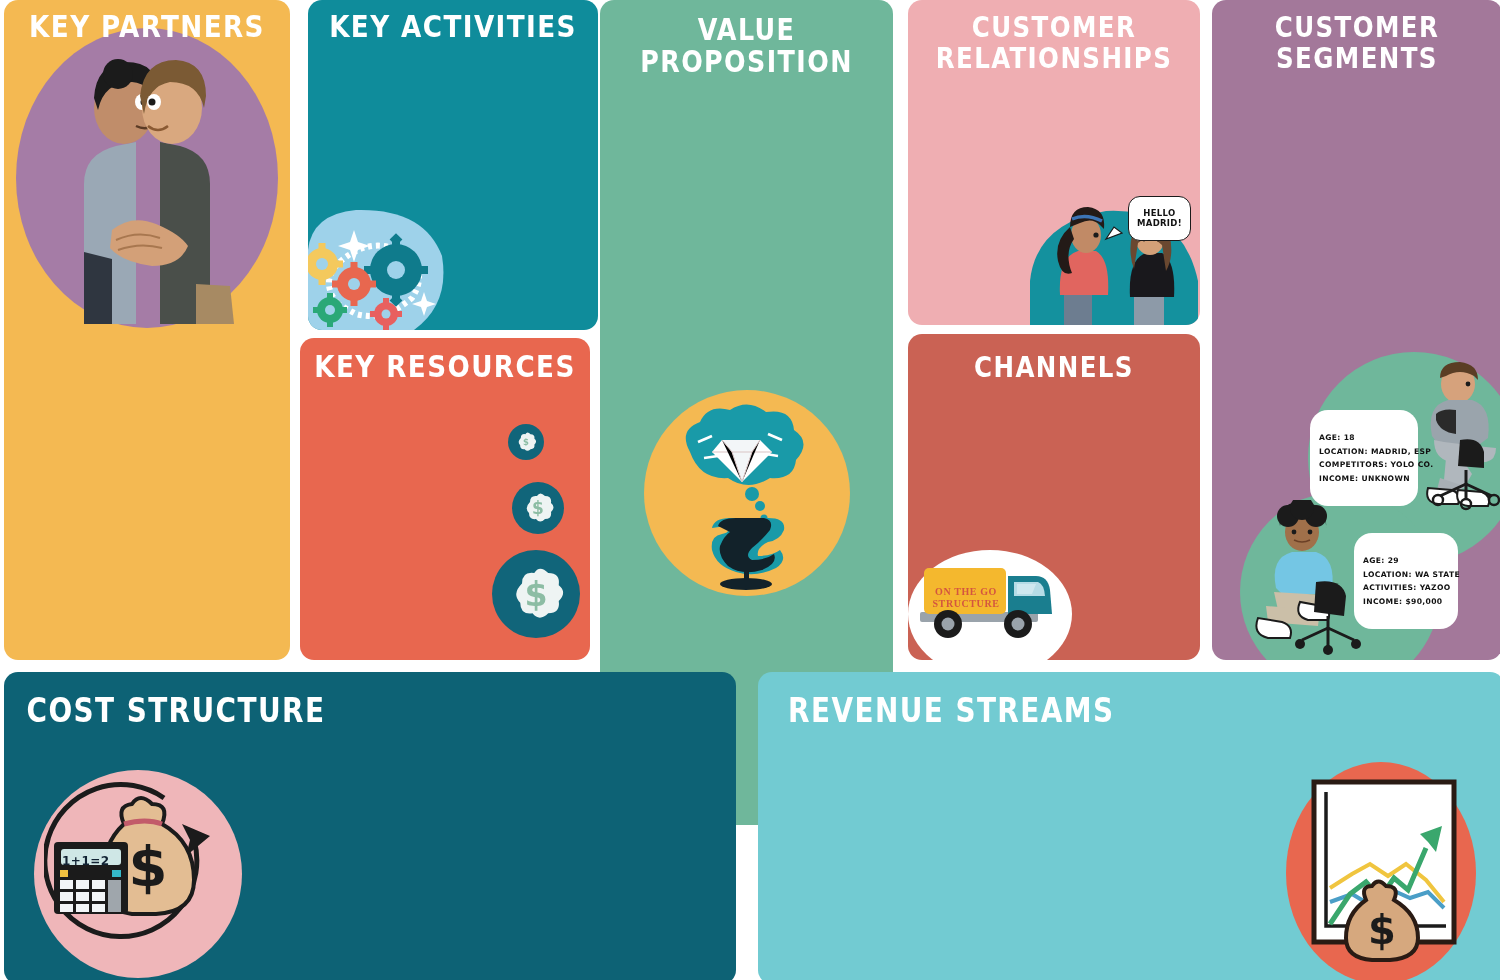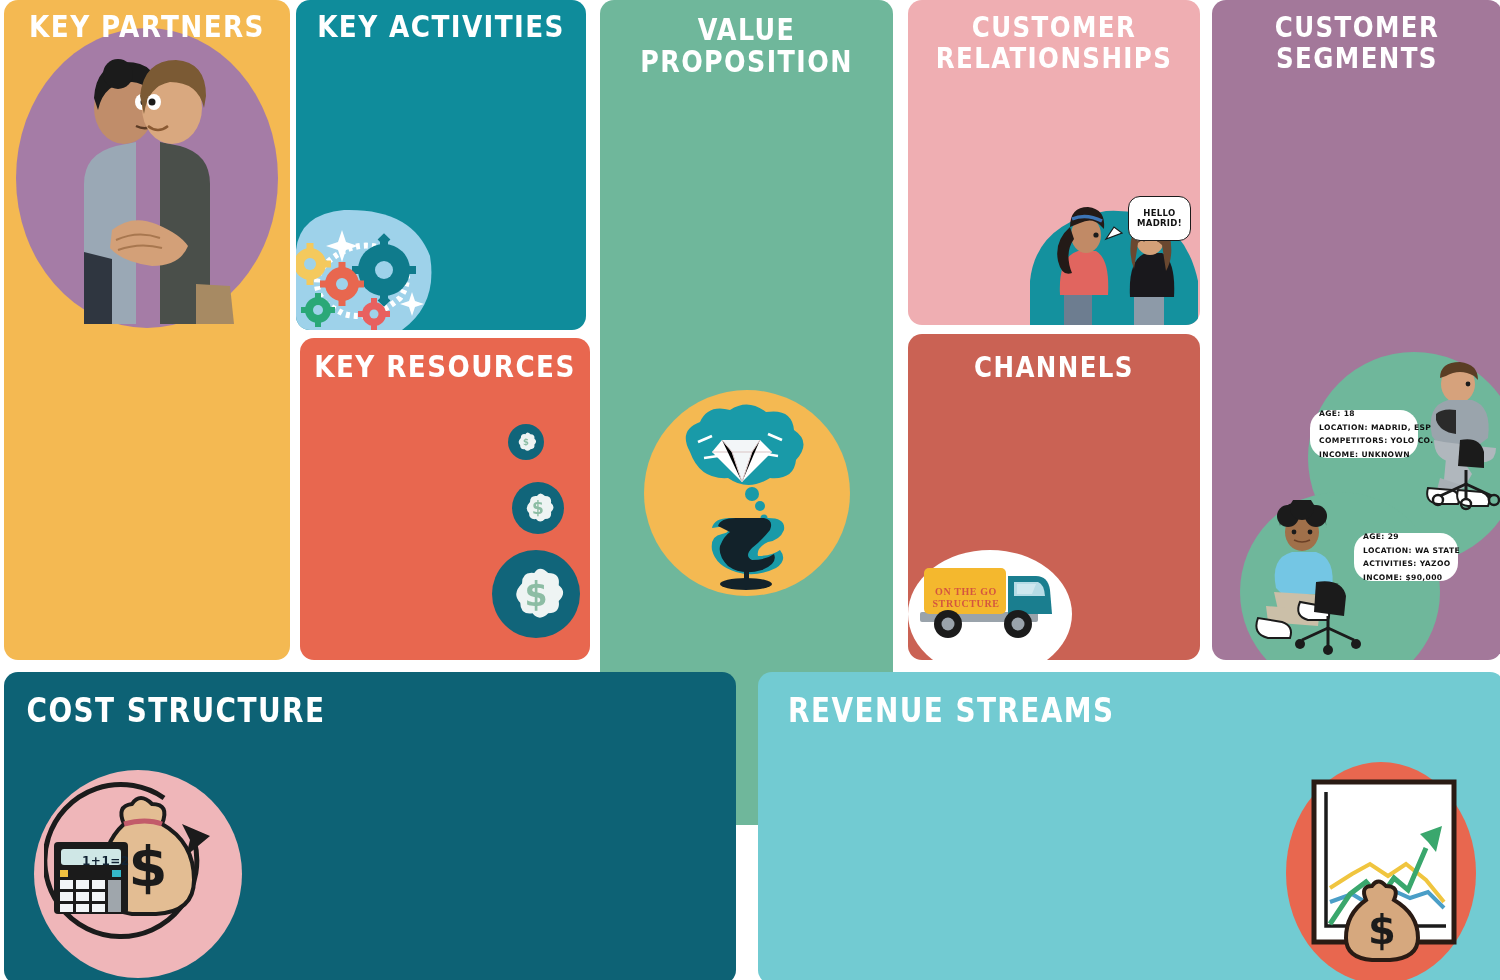--- a/index.html
+++ b/index.html
@@ -29,21 +29,21 @@
     font-weight: bold;
     letter-spacing: 1.5px;
     line-height: 1.06;
     text-transform: uppercase;
     font-stretch: condensed;
     transform: scaleX(0.94);
   }
 
   
   #p-key-partners   { left: 4px;    top: 0px;   width: 286px; height: 660px; background: #f4b952; }
-  #p-key-activities { left: 296px;  top: 0px;   width: 290px; height: 330px; background: #0f8c9b; }
+  #p-key-activities { left: 308px;  top: 0px;   width: 290px; height: 330px; background: #0f8c9b; }
   #p-key-resources  { left: 300px;  top: 338px; width: 290px; height: 322px; background: #e8674f; }
   #p-value-prop     { left: 600px;  top: 0px;   width: 293px; height: 825px; background: #6fb79b; }
   #p-cust-rel       { left: 908px;  top: 0px;   width: 292px; height: 325px; background: #efaeb2; }
   #p-channels       { left: 908px;  top: 334px; width: 292px; height: 326px; background: #ca6254; }
   #p-cust-seg       { left: 1212px; top: 0px;   width: 290px; height: 660px; background: #a3789a; }
   #p-cost           { left: 4px;    top: 672px; width: 732px; height: 312px; background: #0d6275; }
   #p-revenue        { left: 758px;  top: 672px; width: 746px; height: 312px; background: #72cbd2; }
 
   .t-key-partners   { top: 10px;  font-size: 31px; }
   .t-key-activities { top: 10px;  font-size: 31px; }
@@ -103,21 +103,21 @@
     z-index: 5;
     font-family: Liberation Serif, serif;
   }
 
   
   .seg-blob { position: absolute; background: #6fb79b; border-radius: 50%; }
   #cs-blob-top    { left: 96px; top: 352px; width: 212px; height: 212px; }
   #cs-blob-bottom { left: 28px; top: 492px; width: 200px; height: 200px; }
   .persona-card {
     position: absolute; background: #ffffff; border-radius: 18px;
-    padding: 0 9px; z-index: 6;
+    padding: 24px 9px; z-index: 6;
   }
   .persona-card div {
     font-size: 7.6px; font-weight: bold; color: #111;
     letter-spacing: .35px; line-height: 1.0; margin-bottom: 6px;
     white-space: nowrap;
   }
   .persona-card div:last-child { margin-bottom: 0; }
   #cs-card-1 { left: 98px;  top: 410px; width: 108px; }
   #cs-card-2 { left: 142px; top: 533px; width: 104px; }
 
@@ -425,21 +425,21 @@
         <rect x="48" y="100" width="13" height="9"></rect>
         <rect x="16" y="112" width="13" height="9"></rect>
           <rect x="32" y="112" width="13" height="9"></rect>
         <rect x="48" y="112" width="13" height="9"></rect>
         <rect x="16" y="124" width="13" height="8"></rect>
           <rect x="32" y="124" width="13" height="8"></rect>
         <rect x="48" y="124" width="13" height="8"></rect>
       </g>
       <rect x="64" y="100" width="13" height="32" fill="#9fa6ac"></rect>
     </svg>
-    <div id="calc-display-text" style="left:58px; top:182px;margin-left:20px;">1+1=2</div>
+    <div id="calc-display-text" style="left:58px; top:182px;">1+1=2</div>
     <div class="panel-title t-cost">COST STRUCTURE</div>
   </div>
 
   <div class="panel" id="p-revenue">
     <div class="art" id="rev-circle"></div>
     <svg class="art" style="right:44px; top:106px; width:152px; height:198px;" viewBox="0 0 152 198">
       <rect x="6" y="4" width="140" height="160" fill="#ffffff" stroke="#2a1b14" stroke-width="5"></rect>
       <path d="M18 14 L18 148 L138 148" stroke="#1b1b1b" stroke-width="3.5" fill="none"></path>
 
       <path d="M22 110 L44 96 L62 86 L80 98 L98 86 L118 102 L136 124" fill="none" stroke="#f0c53f" stroke-width="4"></path>

